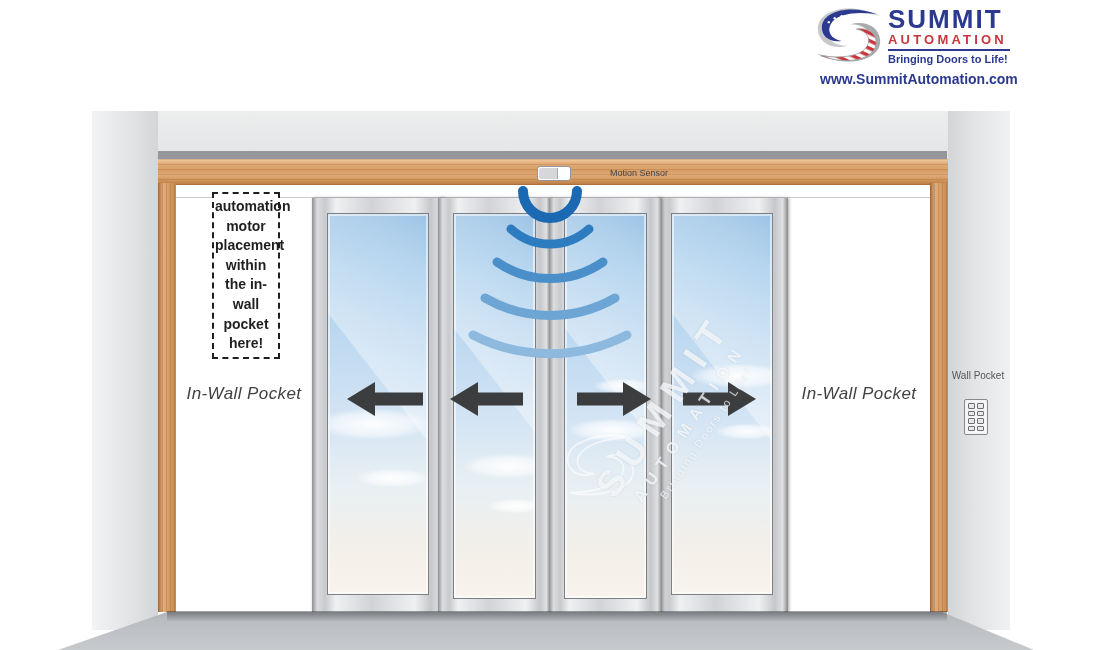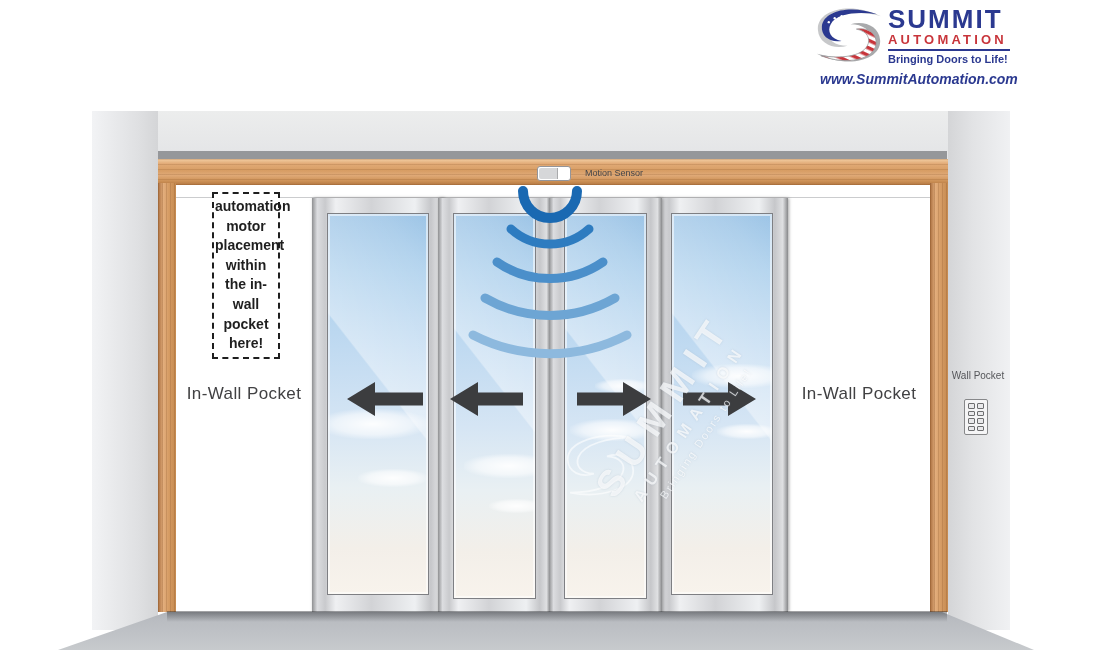--- a/index.html
+++ b/index.html
@@ -10,21 +10,21 @@
   
   .title{left:0;top:62px;width:1100px;text-align:center;font-size:25px;font-weight:bold;
          color:#1b1b1d;letter-spacing:.5px;}
   .logo-block{left:812px;top:4px;width:210px;height:64px;}
   .logo-icon{left:0;top:0;}
   .logo-text{left:76px;top:2px;width:130px;}
   .logo-name{font-size:26px;font-weight:bold;color:#2b3990;letter-spacing:2px;line-height:26px;}
   .logo-sub{font-size:13px;font-weight:bold;color:#c8353b;letter-spacing:3.2px;line-height:15px;}
   .logo-rule{width:122px;height:2px;background:#2b3990;margin:2px 0 2px 0;}
   .logo-tagline{font-size:11px;font-weight:bold;color:#2b3990;}
-  .logo-url{left:820px;top:71px;font-size:14px;font-weight:bold;color:#2b3990;font-style:italic;}
+  .logo-url{left:820px;top:71px;font-size:14px;font-weight:bold;color:#2b3990;}
 
   
   .top-wall{left:92px;top:111px;width:918px;height:49px;background:linear-gradient(180deg,#eceded,#e3e4e6);}
   .track-shadow{left:157px;top:151px;width:790px;height:9px;background:#95979a;}
   .wood-beam{left:94px;top:159px;width:916px;height:26px;
     background:
       repeating-linear-gradient(180deg,rgba(120,70,30,.18) 0 1px,rgba(255,255,255,0) 1px 5px),
       linear-gradient(180deg,#f2cda2 0%,#e2ab77 18%,#d79d64 45%,#e0aa78 62%,#cd9156 85%,#b27742 100%);
     border-bottom:2px solid #8a6038;}
   .col{top:111px;width:66px;height:519px;}
@@ -34,21 +34,21 @@
   .track-line{left:176px;top:197px;width:754px;height:1px;background:#cbccce;}
   .wood-post{top:183px;width:18px;height:429px;
     background:
       repeating-linear-gradient(90deg,rgba(120,70,30,.20) 0 1px,rgba(255,255,255,0) 1px 4px),
       linear-gradient(90deg,#a96e3e 0%,#e2ad7c 30%,#d69c64 60%,#c58a50 100%);}
   .postL{left:158px;} .postR{left:930px;}
 
   
   .note-box{left:176px;top:192px;width:62px;min-height:68px;border:2px dashed #1f1f1f;background:#fff;
     font-size:14px;font-weight:bold;color:#1f1f1f;text-align:center;line-height:1.4;padding:3px 1px;margin-left:36px;}
-  .pocket-label{top:384px;font-size:17px;color:#414143;text-align:center;letter-spacing:.4px;}
+  .pocket-label{top:384px;font-size:17px;color:#414143;text-align:center;letter-spacing:.4px;font-style:italic;}
   .pocketL{left:176px;width:136px;} .pocketR{left:788px;width:142px;}
   .switch-label{left:950px;top:369px;width:56px;font-size:10px;color:#55565a;text-align:center;line-height:1.3;}
   .switch-plate{left:964px;top:399px;width:24px;height:36px;background:#f5f5f6;border:1px solid #87888a;
     border-radius:2px;display:grid;grid-template-columns:1fr 1fr;gap:2px;padding:3px;box-sizing:border-box;}
   .switch-btn{border:1px solid #6d6e70;background:#e9e9eb;border-radius:1px;}
 
   
   .door{position:absolute;background:linear-gradient(90deg,#8f9092 0%,#dcdde0 4%,#c9cacd 10%,
         #eff0f2 18%,#d2d3d6 45%,#eef0f2 78%,#c6c7ca 90%,#dfe0e2 96%,#88898b 100%);
         box-shadow:1px 0 3px rgba(0,0,0,.35);}
@@ -70,21 +70,21 @@
   .wm-1{font-size:37px;font-weight:bold;letter-spacing:11px;line-height:40px;}
   .wm-2{font-size:16px;font-weight:bold;letter-spacing:8px;line-height:22px;}
   .wm-3{font-size:11px;letter-spacing:2px;line-height:16px;}
   .wm-s{left:560px;top:420px;transform:rotate(-8deg);opacity:.75;}
 
   
   .sensor-device{left:537px;top:166px;width:32px;height:13px;background:#fff;border:1px solid #94959a;
      border-radius:3px;}
   .sensor-device .half{position:absolute;left:1px;top:1px;bottom:1px;width:55%;background:#d6d7d9;
      border-right:1px solid #a9aaac;border-radius:2px 0 0 2px;}
-  .sensor-label{left:574px;top:168px;font-size:9px;color:#454649;padding-left:11px;}
+  .sensor-label{left:599px;top:168px;font-size:9px;color:#454649;padding-left:11px;}
 
   
   .floor{left:0;top:600px;width:1100px;height:50px;
      background:linear-gradient(180deg,#a4a7ad 0%,#b9bcc1 40%,#c7cacd 100%);
      clip-path:polygon(167px 12px,942px 12px,1034px 50px,58px 50px);}
   .door-shadow{left:167px;top:611px;width:780px;height:11px;
      background:linear-gradient(180deg,rgba(40,42,46,.45),rgba(40,42,46,0));}
 </style>
 </head>
 <body>

